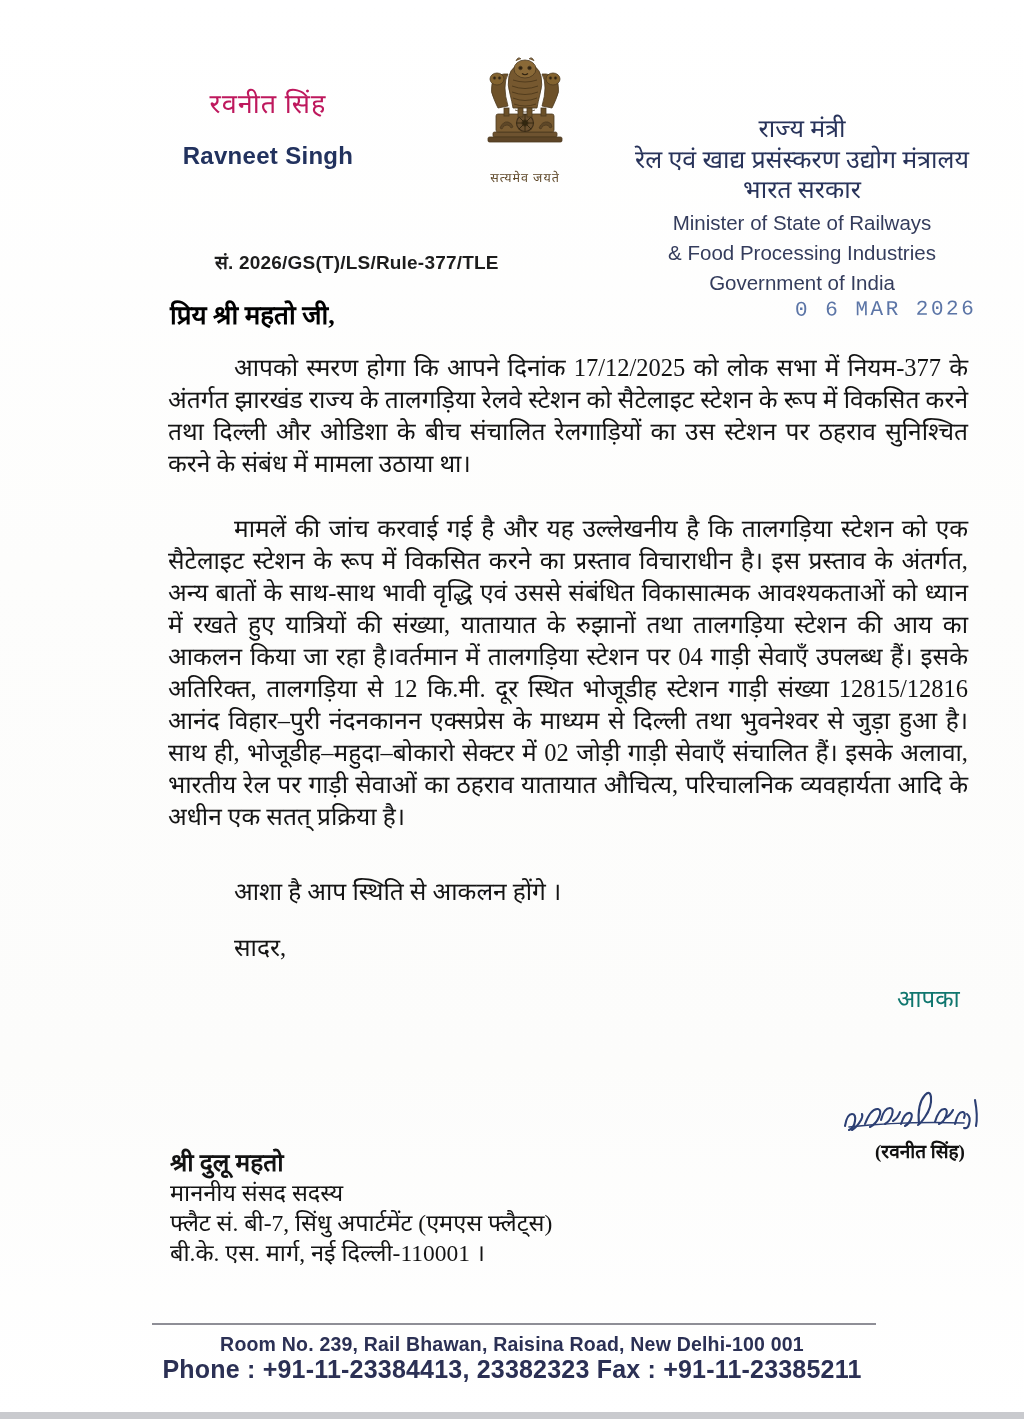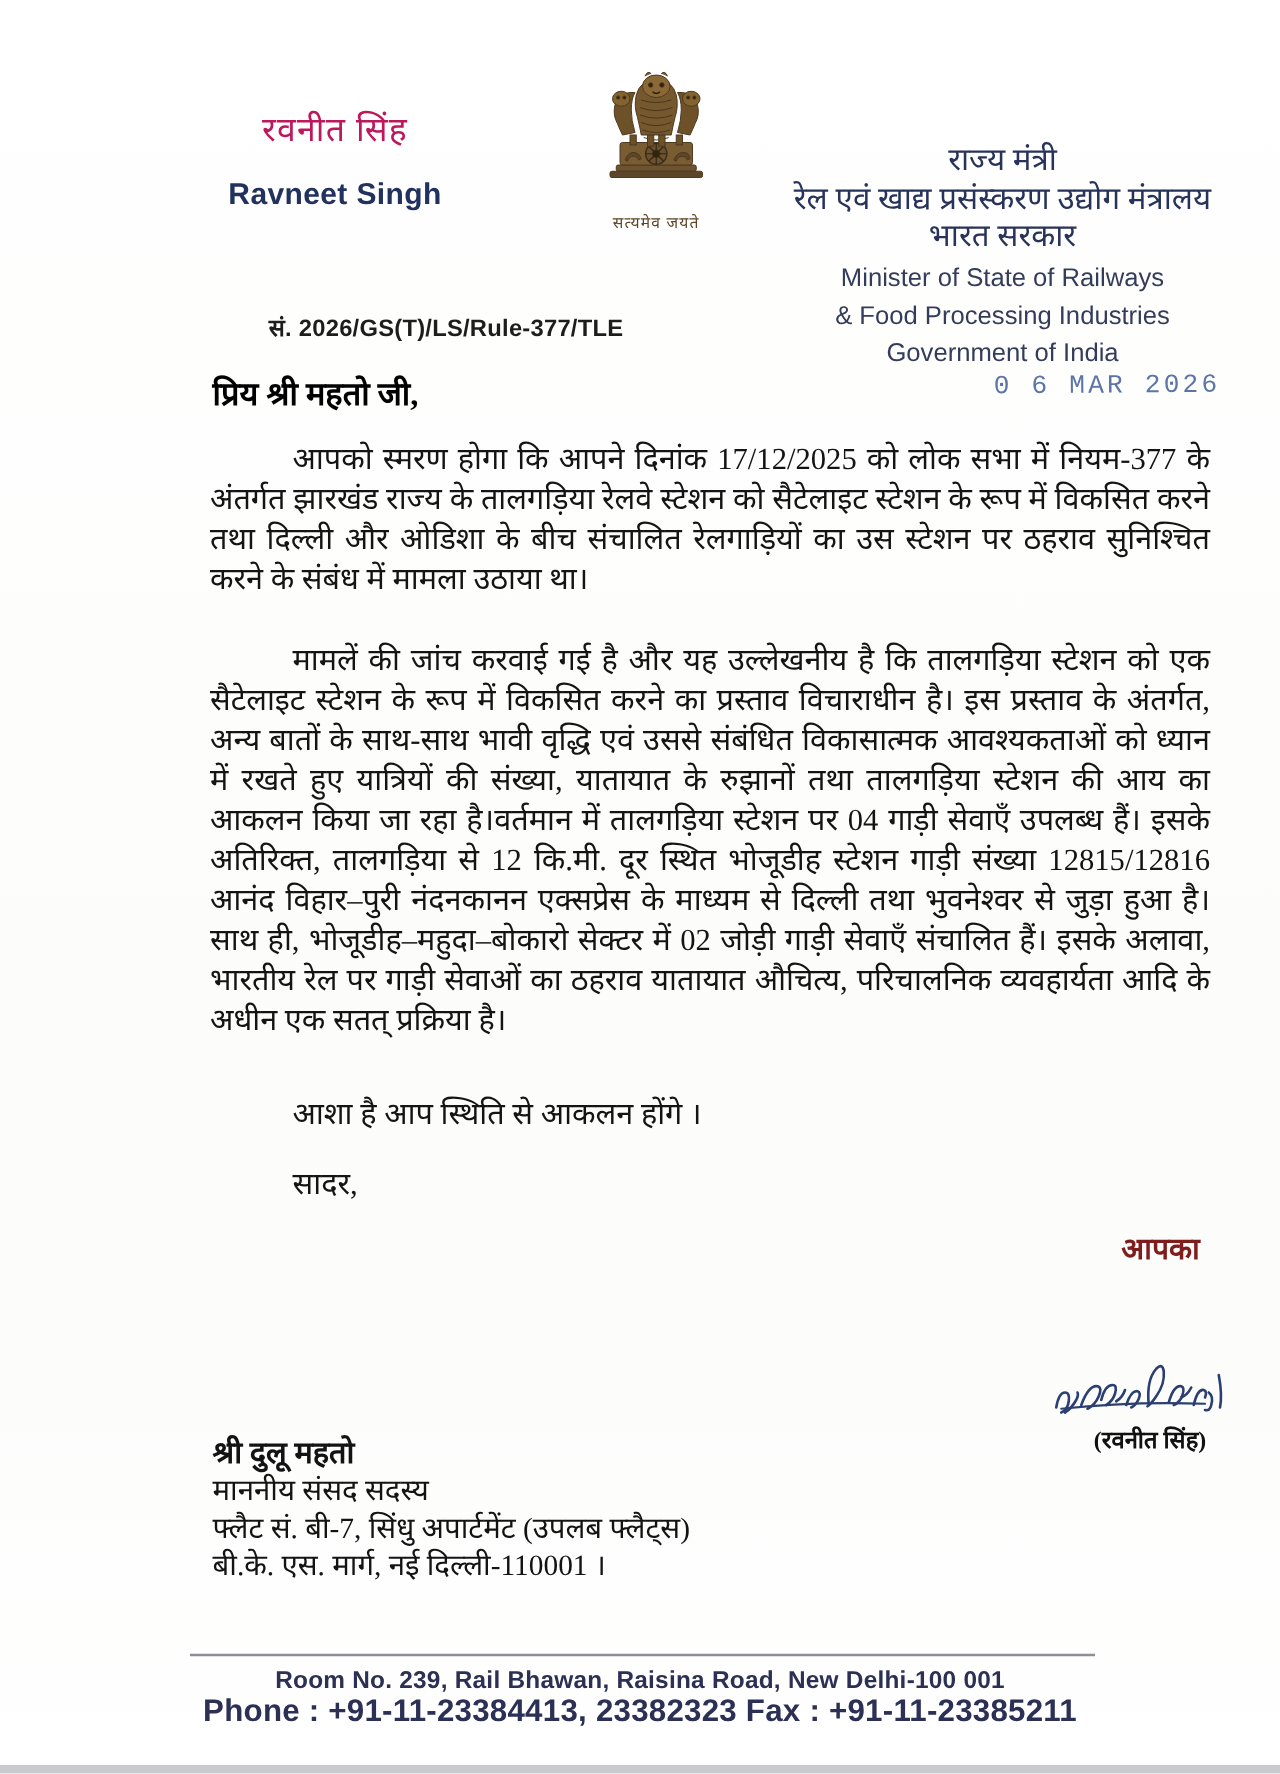--- a/index.html
+++ b/index.html
@@ -162,22 +162,22 @@
   .p3 { position: absolute; top: 876px; text-indent: 60px; }
   .p4 { position: absolute; top: 932px; text-indent: 60px; }
 
   
   .yours {
     position: absolute;
     left: 897px;
     top: 981px;
     font-family: "Liberation Serif", serif;
     font-size: 24px;
-    font-weight: bold;
-    color: #7f1d1d;
+    font-weight: normal;
+    color: #0f766e;
   }
   .sig-wrap {
     position: absolute;
     left: 820px;
     top: 1080px;
     width: 200px;
     text-align: center;
   }
   .sig-wrap svg { display:block; margin: 0 auto -4px auto; }
   .sig-name {
@@ -360,21 +360,21 @@
         <path d="M140 20 q3 16 1 26"></path>
         <path d="M14 47 q55 -6 115 -4" stroke-width="1.7"></path>
       </g>
     </svg>
     <div class="sig-name">(रवनीत सिंह)</div>
   </div>
 
   <div class="addressee">
     <div class="nm">श्री दुलू महतो</div>
     <div>माननीय संसद सदस्य</div>
-    <div>फ्लैट सं. बी-7, सिंधु अपार्टमेंट (उपलब फ्लैट्स)</div>
+    <div>फ्लैट सं. बी-7, सिंधु अपार्टमेंट (एमएस फ्लैट्स)</div>
     <div>बी.के. एस. मार्ग, नई दिल्ली-110001 ।</div>
   </div>
 
   <div class="footer-rule"></div>
   <div class="footer">
     <div class="l1">Room No. 239, Rail Bhawan, Raisina Road, New Delhi-100 001</div>
     <div class="l2">Phone : +91-11-23384413, 23382323 Fax : +91-11-23385211</div>
   </div>
 
  </div>

